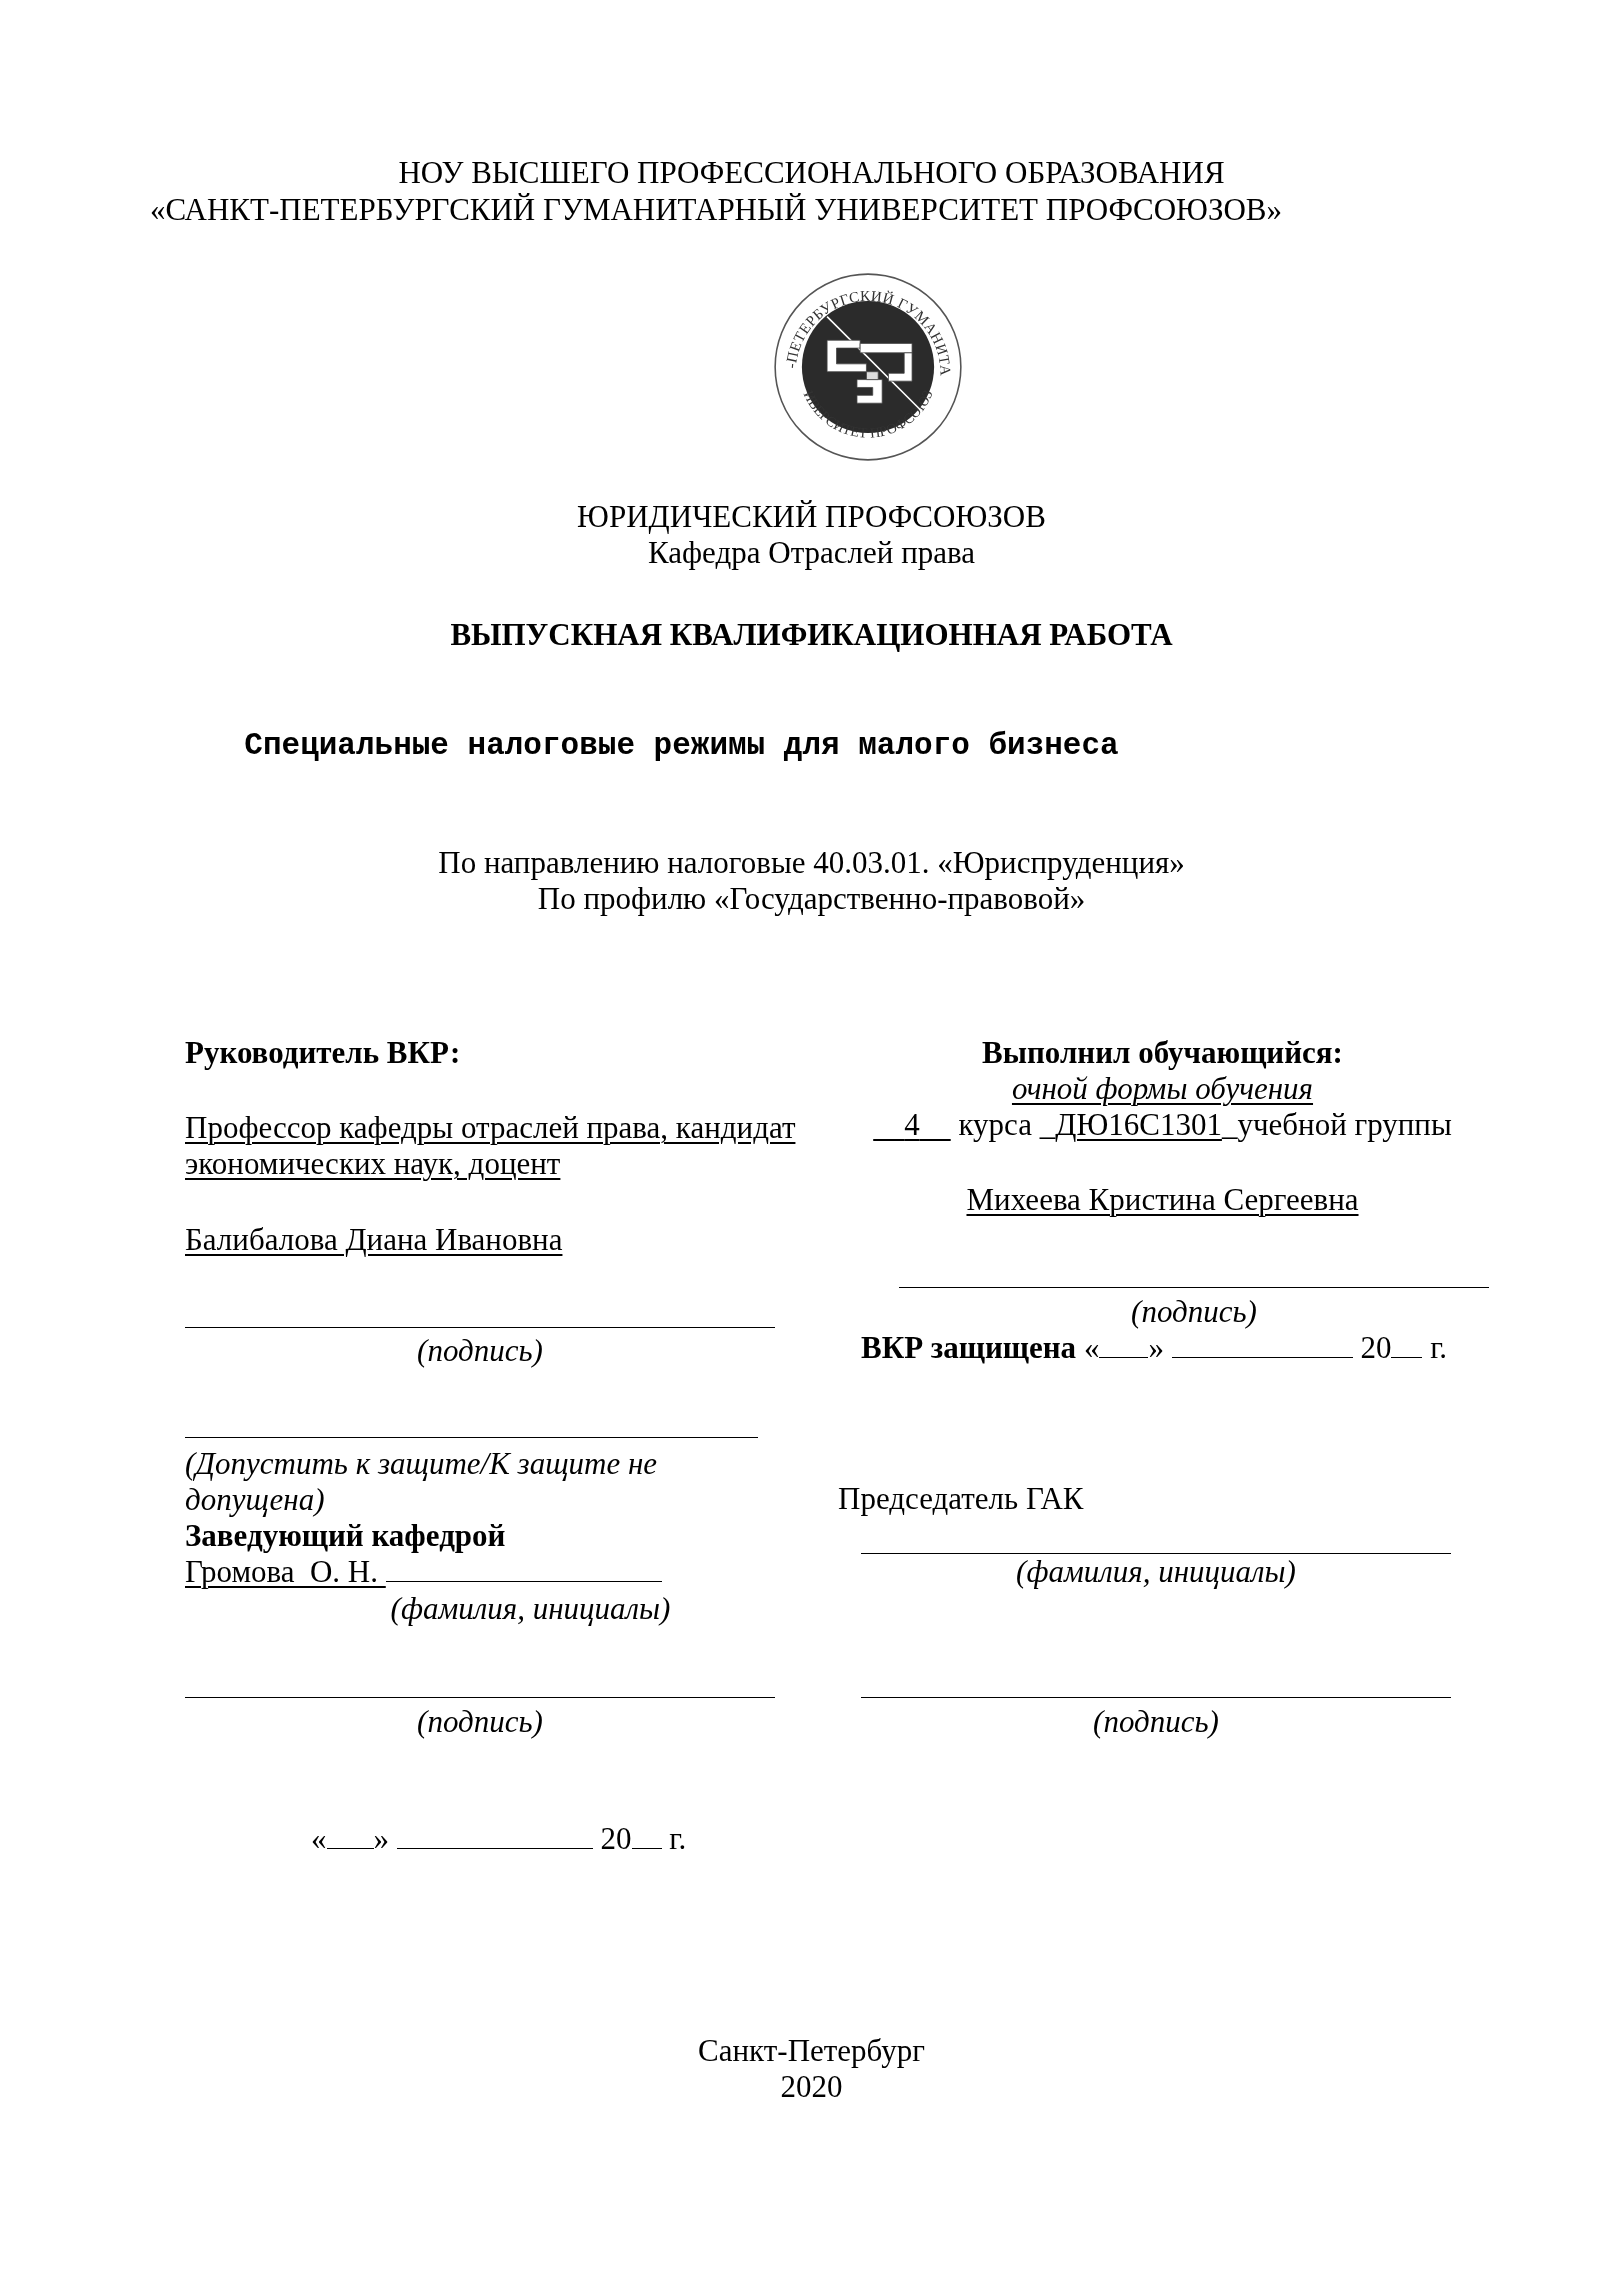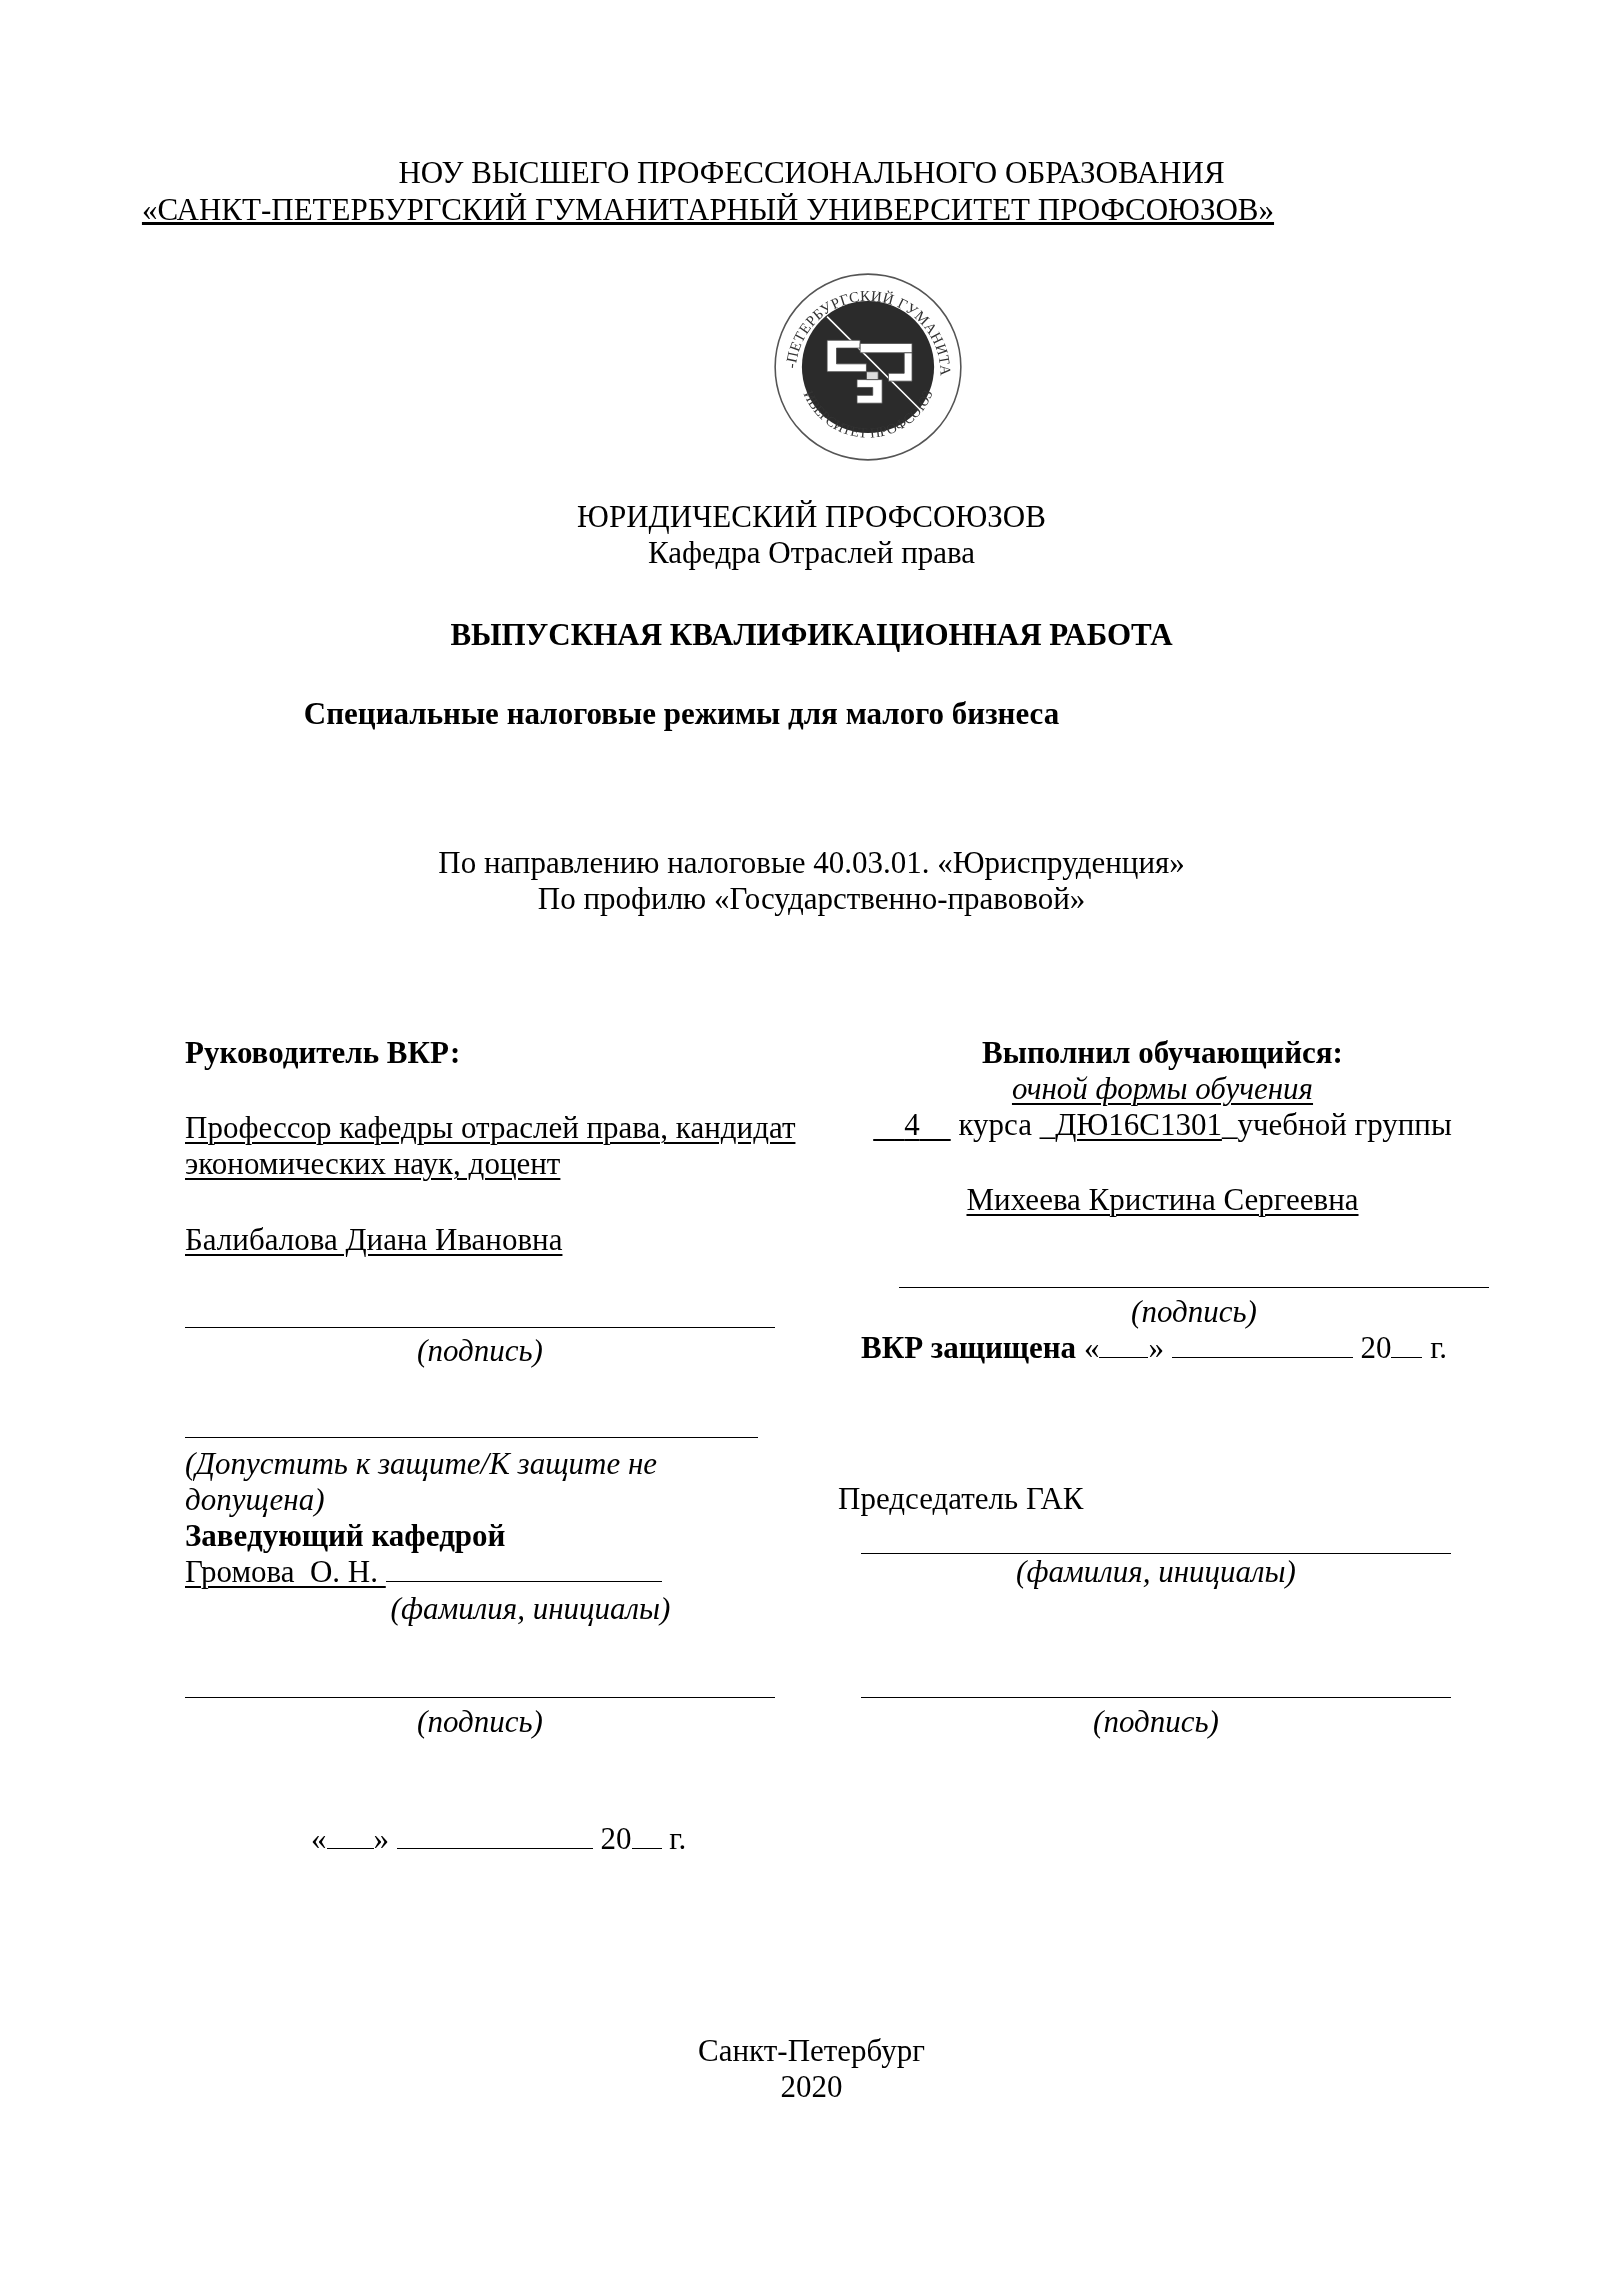--- a/index.html
+++ b/index.html
@@ -14,21 +14,21 @@
   .line { position: absolute; height: 0; border-top: 1.6px solid #000; }
   .logo { position: absolute; left: 772px; top: 271px; width: 192px; height: 192px; }
   .blank { display: inline-block; border-bottom: 1.6px solid #000; height: 23.6px; vertical-align: baseline; }
 </style>
 </head>
 <body>
 
 <div class="page">
 
   <div class="t c" style="left:0; width:1623px; top:155px;">НОУ ВЫСШЕГО ПРОФЕССИОНАЛЬНОГО ОБРАЗОВАНИЯ</div>
-  <div class="t c" style="left:0; width:1416px; top:192px;text-decoration:underline;">«САНКТ-ПЕТЕРБУРГСКИЙ ГУМАНИТАРНЫЙ УНИВЕРСИТЕТ ПРОФСОЮЗОВ»</div>
+  <div class="t c" style="left:8px; width:1416px; top:192px;">«САНКТ-ПЕТЕРБУРГСКИЙ ГУМАНИТАРНЫЙ УНИВЕРСИТЕТ ПРОФСОЮЗОВ»</div>
 
   <div class="logo">
     <svg width="192" height="192" viewBox="0 0 244 244">
       <defs>
         <path id="arcTop" d="M 30 130 A 92 92 0 0 1 214 130"></path>
         <path id="arcBot" d="M 38 150 A 88 88 0 0 0 206 150"></path>
       </defs>
       <circle cx="122" cy="122" r="118" fill="#ffffff" stroke="#555" stroke-width="2"></circle>
       <circle cx="122" cy="122" r="84" fill="#2b2b2b"></circle>
       <text font-family="Liberation Serif, serif" font-size="19" fill="#333" letter-spacing="0.5">
@@ -45,21 +45,21 @@
       <polygon points="108,138 140,138 140,168 108,168 108,158 128,158 128,148 108,148" fill="#fff" stroke="#444" stroke-width="1"></polygon>
       <polygon points="120,128 135,128 135,138 120,138" fill="#ddd" stroke="#444" stroke-width="1"></polygon>
     </svg>
   </div>
 
   <div class="t c" style="left:0; width:1623px; top:499px;">ЮРИДИЧЕСКИЙ ПРОФСОЮЗОВ</div>
   <div class="t c" style="left:0; width:1623px; top:535px;">Кафедра Отраслей права</div>
 
   <div class="t c b" style="left:0; width:1623px; top:617px;">ВЫПУСКНАЯ КВАЛИФИКАЦИОННАЯ РАБОТА</div>
 
-  <div class="t c b" style="left:0; width:1363px; top:696px;">Специальные налоговые режимы для малого бизнеса</div>
+  <div class="t c b" style="left:0; width:1363px; top:728px;font-family:Liberation Mono, monospace;">Специальные налоговые режимы для малого бизнеса</div>
 
   <div class="t c" style="left:0; width:1623px; top:845px;">По направлению налоговые 40.03.01. «Юриспруденция»</div>
   <div class="t c" style="left:0; width:1623px; top:881px;">По профилю «Государственно-правовой»</div>
 
   <div class="t b" style="left:185px; top:1035px;">Руководитель ВКР:</div>
   <div class="t u" style="left:185px; top:1110px;">Профессор кафедры отраслей права, кандидат</div>
   <div class="t u" style="left:185px; top:1146px;">экономических наук, доцент</div>
   <div class="t u" style="left:185px; top:1222px;">Балибалова Диана Ивановна</div>
 
   <div class="line" style="left:185px; top:1327px; width:590px;"></div>

